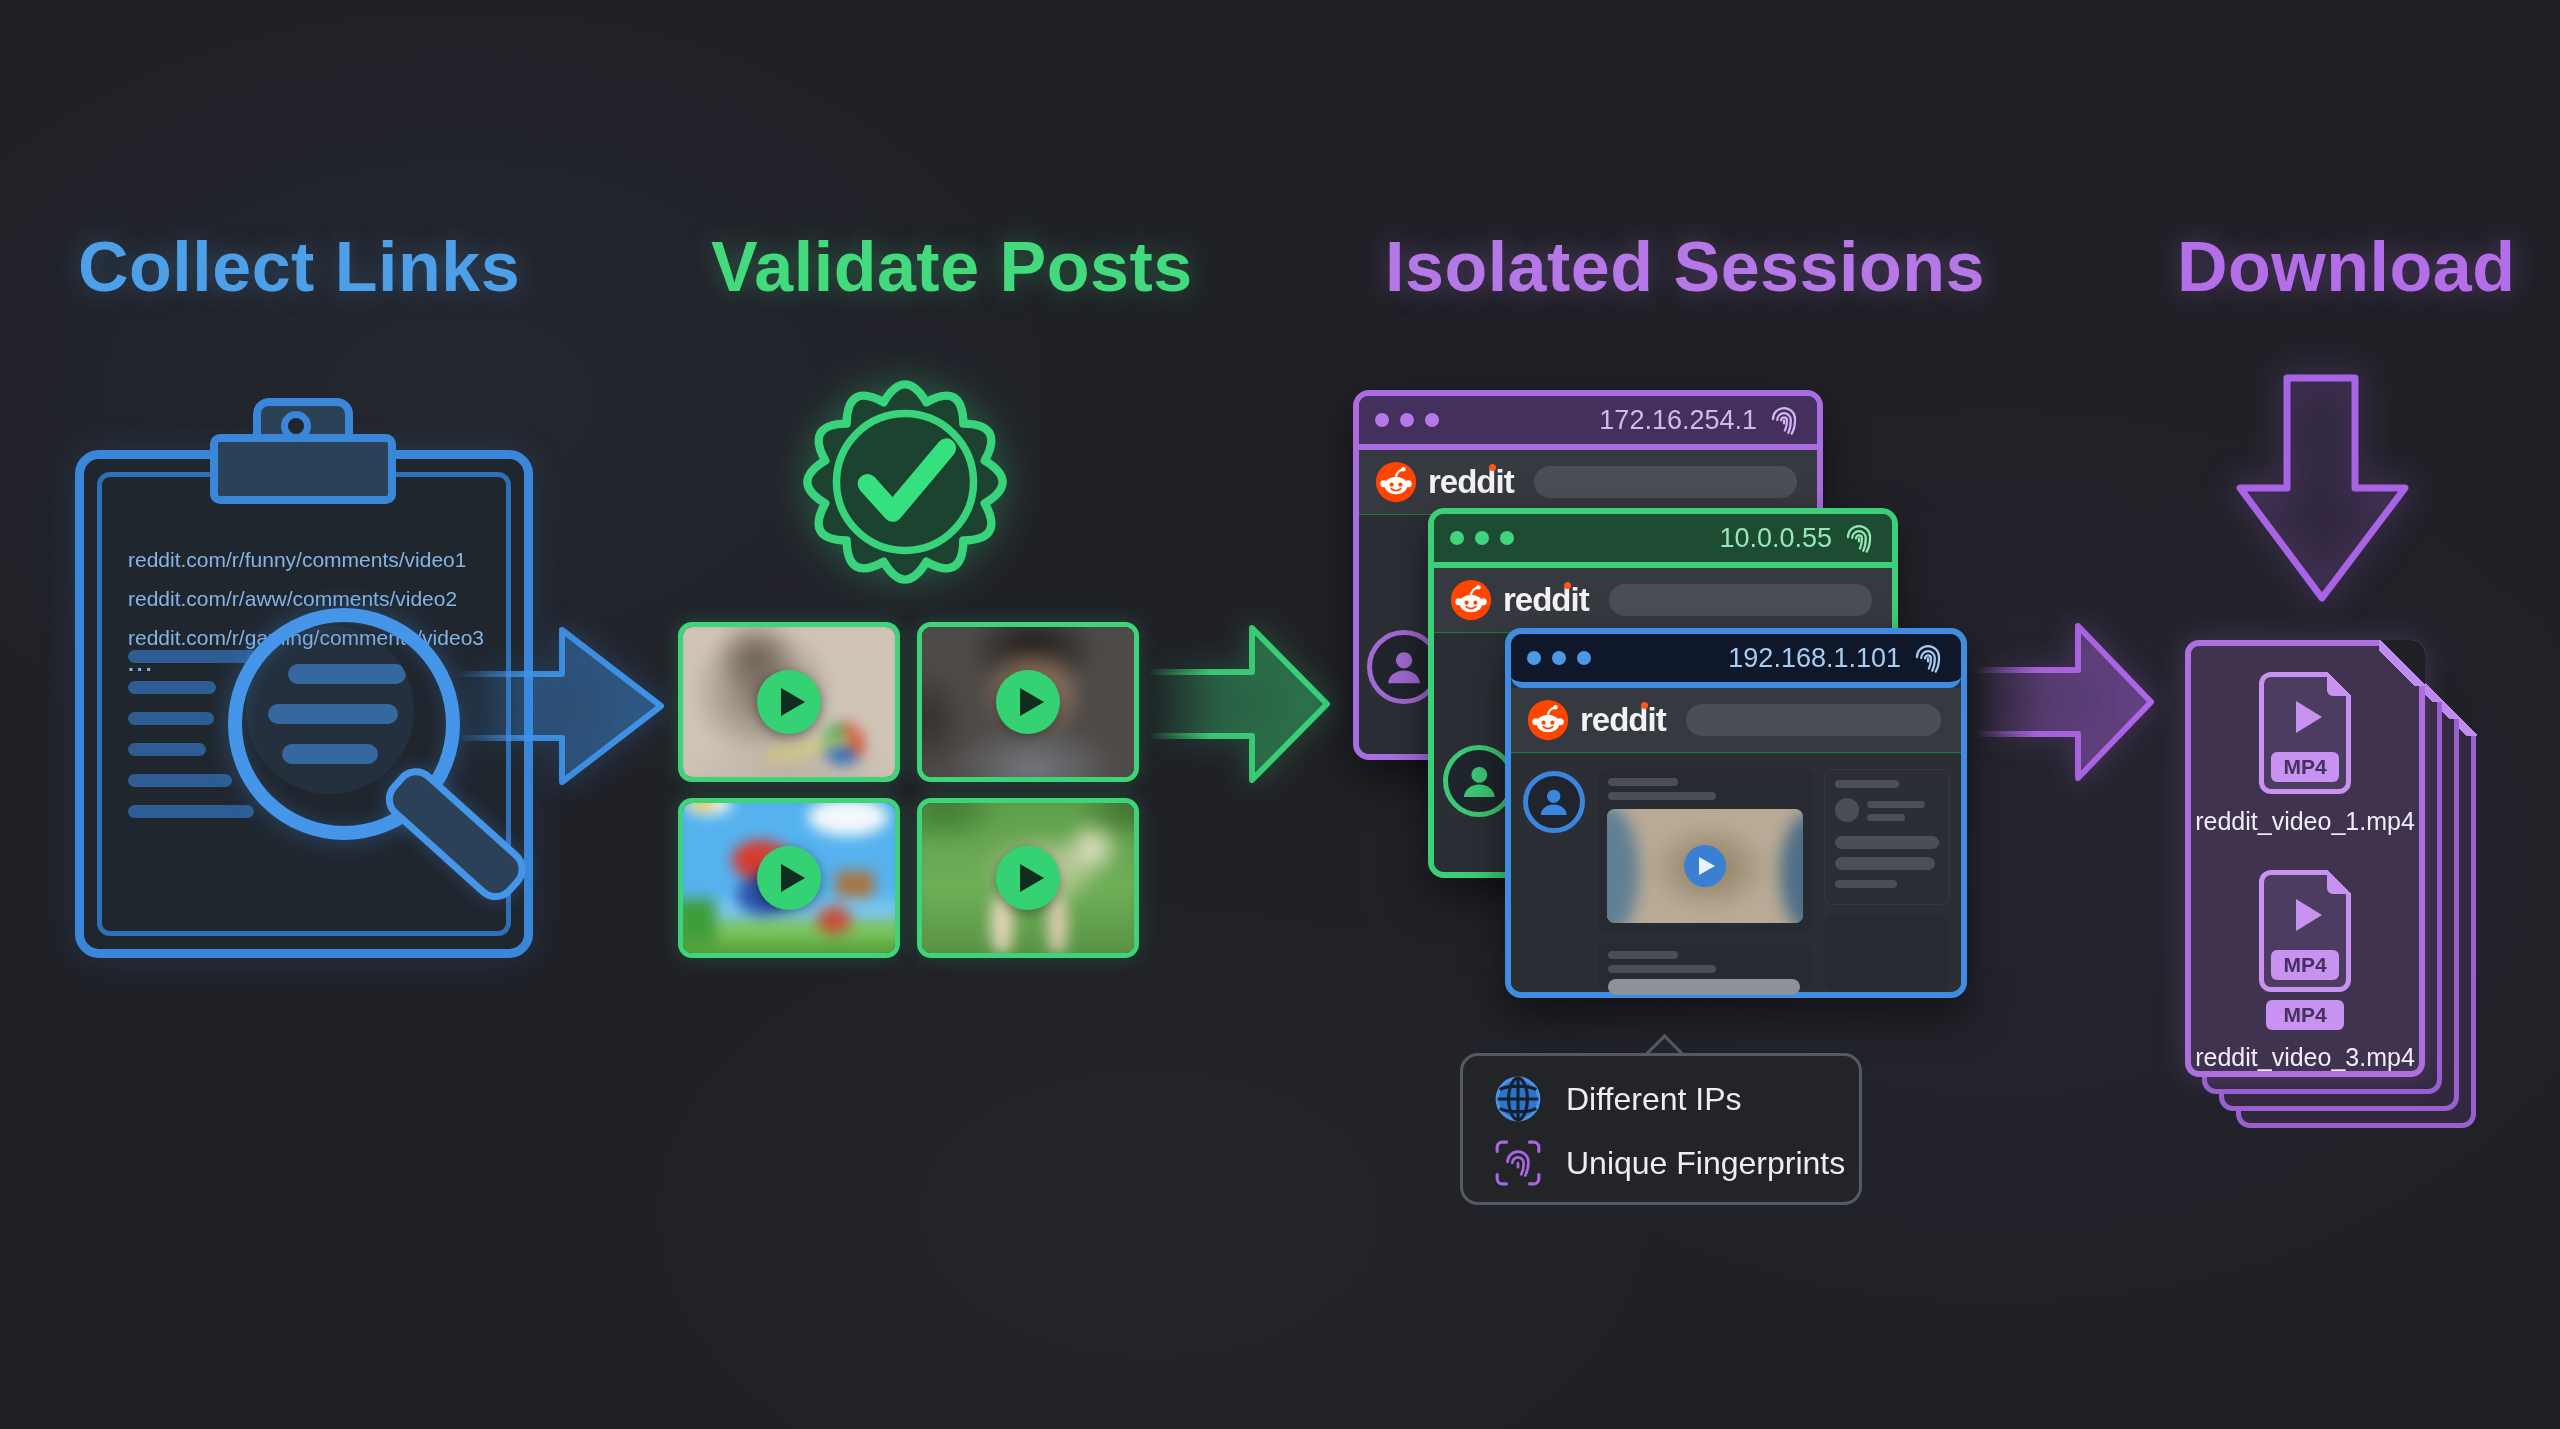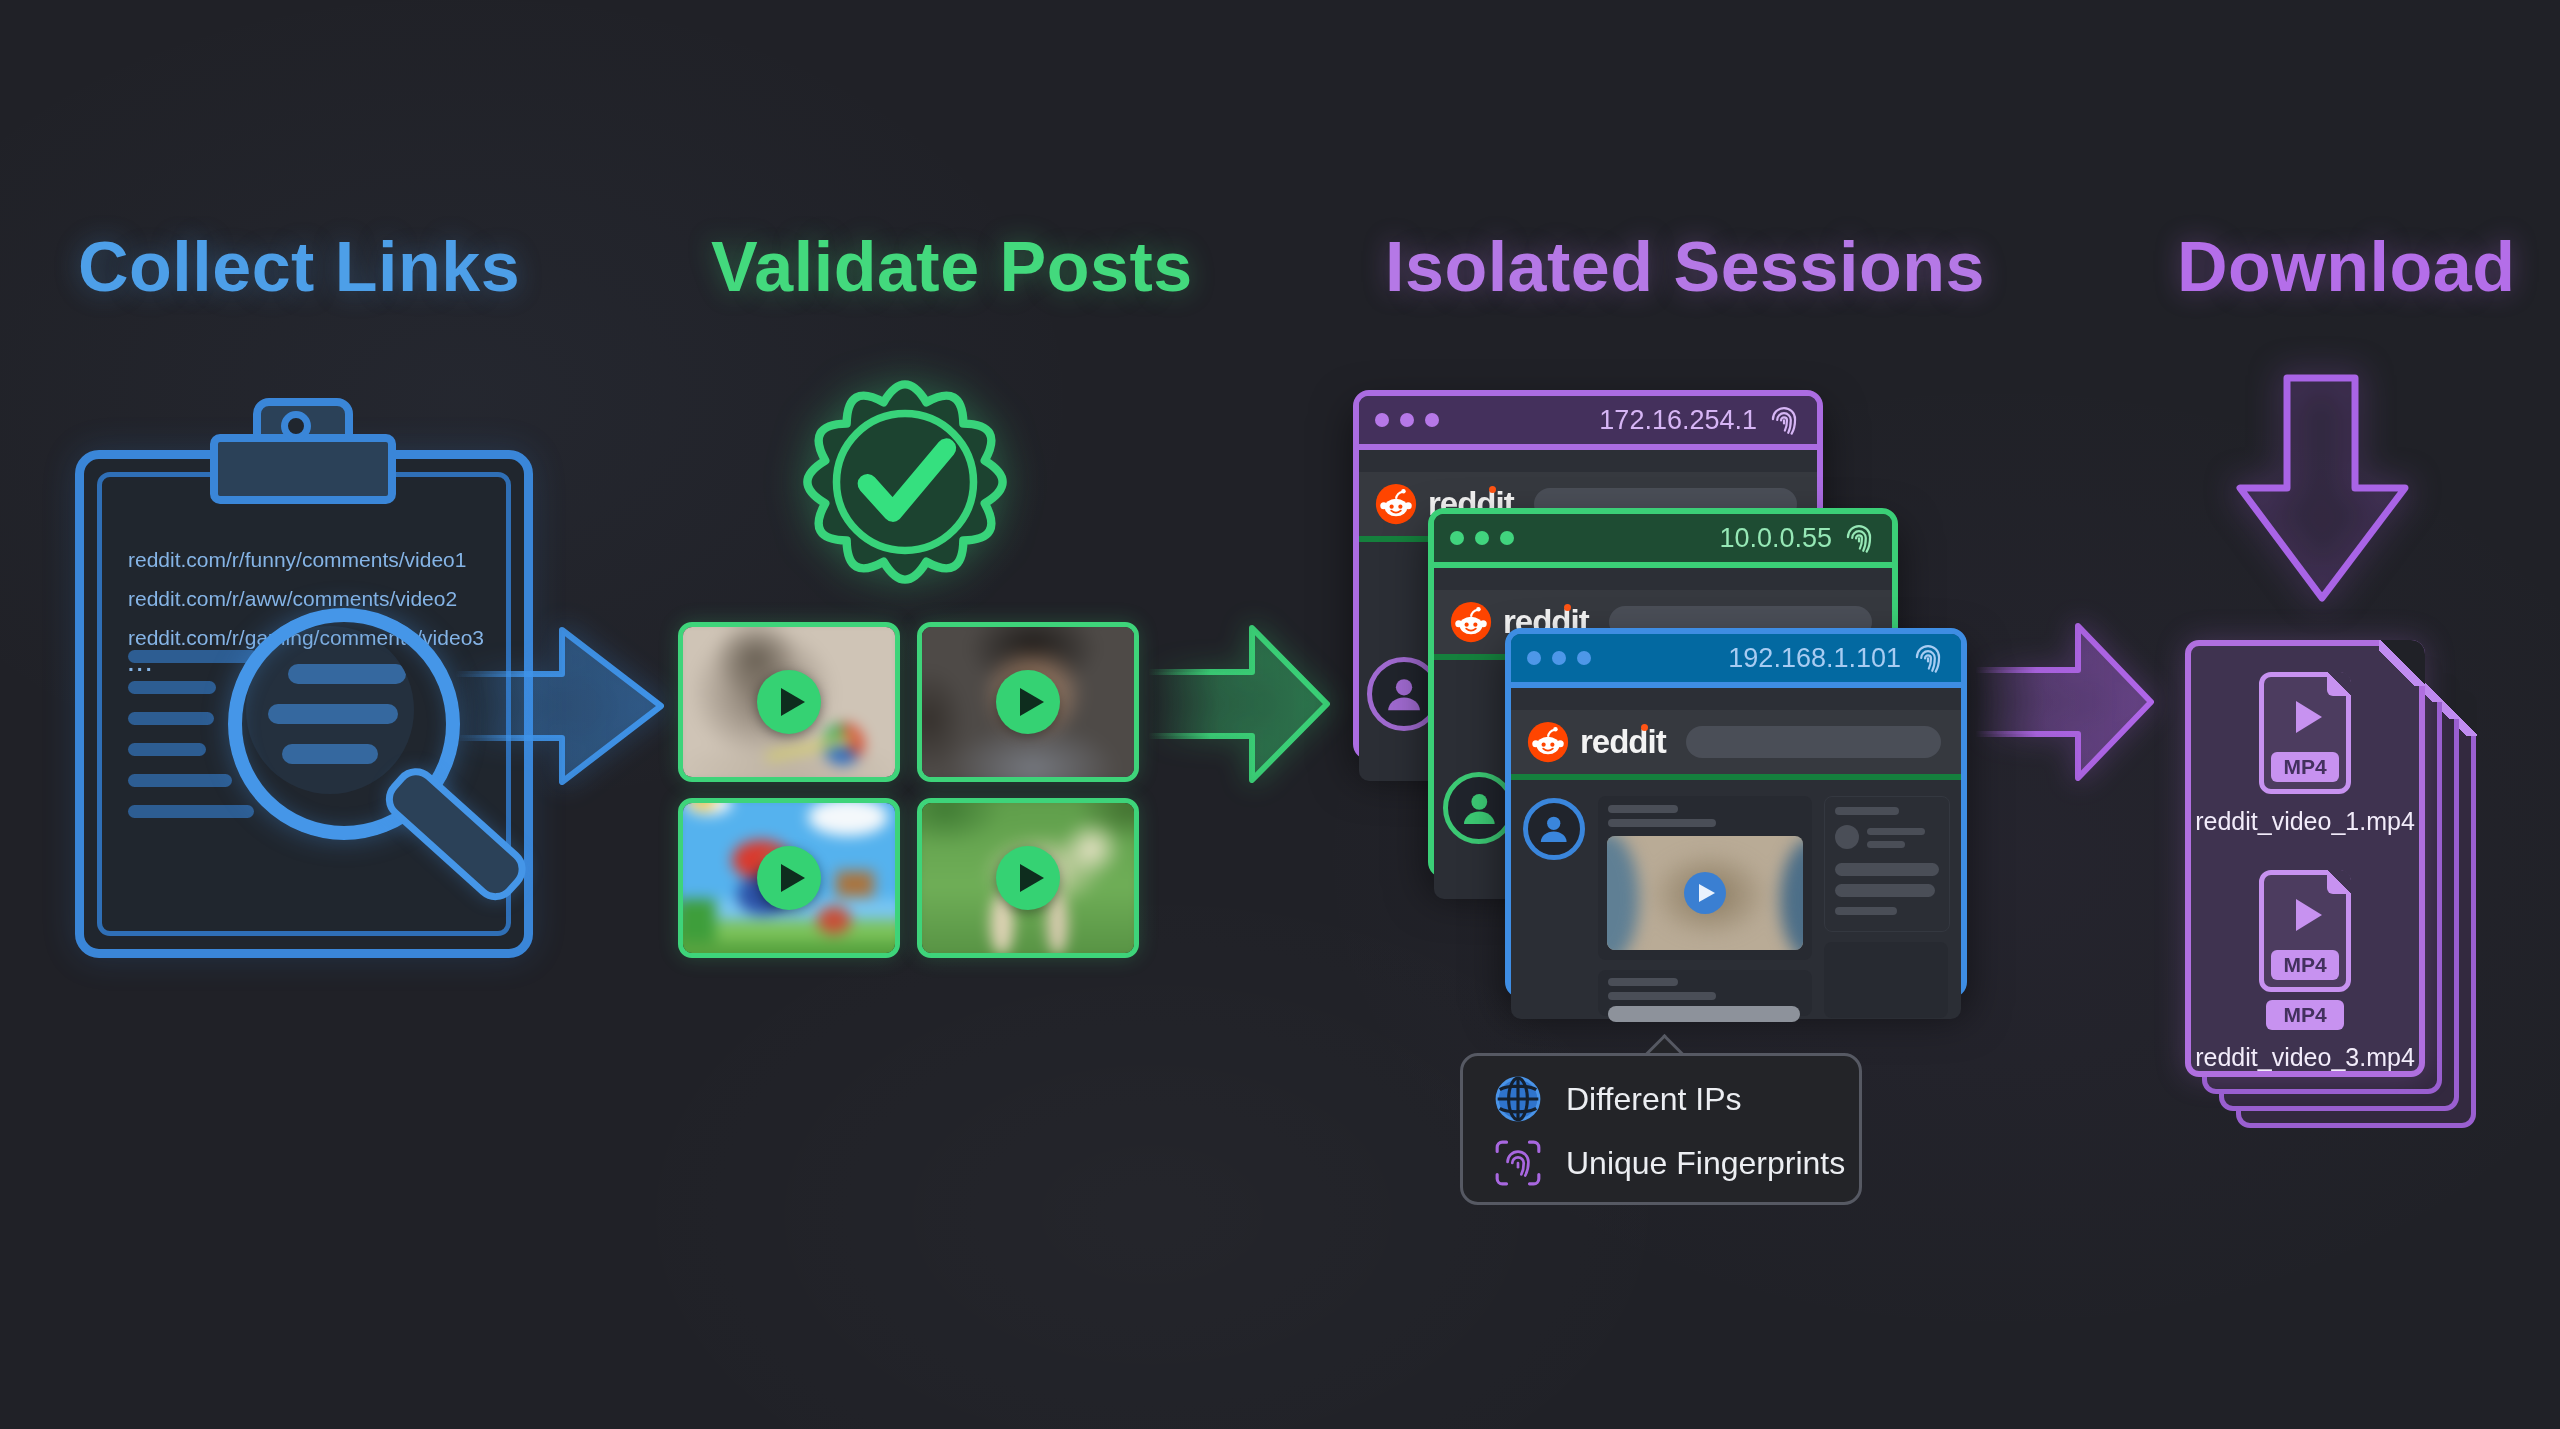--- a/index.html
+++ b/index.html
@@ -50,38 +50,38 @@
   .play::after{content:"";border-left:24px solid #0e2d1e;border-top:14px solid transparent;border-bottom:14px solid transparent;margin-left:7px;}
 
   
   .bwin{position:absolute;width:470px;height:370px;box-sizing:border-box;border:6px solid;border-radius:16px;
     background:#2c2f36;box-shadow:0 18px 40px rgba(0,0,0,.5);}
   .tb{height:48px;display:flex;align-items:center;padding:0 16px;border-radius:9px 9px 0 0;border-bottom:6px solid;box-sizing:content-box;text-align:right;}
   .dots{display:flex;gap:11px;}
   .dots i{width:14px;height:14px;border-radius:50%;display:block;}
   .ip{margin-left:auto;font-size:27px;display:flex;align-items:center;gap:10px;}
   .fp-svg{width:34px;height:34px;}
-  .reddit-row{height:64px;background:#36393f;display:flex;align-items:center;padding:0 16px;border-bottom:6px solid #15803d;margin-top:22px;}
+  .reddit-row{height:64px;background:#36393f;display:flex;align-items:center;padding:0 16px;border-bottom:1px solid #15803d;}
   .r-word{font-size:33px;font-weight:700;color:#f3f3f3;letter-spacing:-1px;margin-left:11px;position:relative;}
   .r-word::after{content:"";position:absolute;left:71.5%;top:1px;width:7px;height:7px;border-radius:50%;background:#ff5414;}
   .search-pill{flex:1;height:32px;margin-left:20px;margin-right:4px;border-radius:16px;background:#4a4e57;}
   .win-body{position:relative;height:calc(100% - 119px);background:#2b2e35;border-radius:0 0 10px 10px;}
   .avatar{position:absolute;border-radius:50%;background:#20242c;border:5px solid;box-sizing:border-box;
     display:flex;align-items:center;justify-content:center;}
   .avatar svg{width:72%;height:72%;}
   .win-purple{left:1353px;top:390px;border-color:#ab6ce2;z-index:1;}
   .win-purple .tb{background:#44305c;border-color:#ab6ce2;}
   .win-purple .dots i{background:#b678e8;}
   .win-purple .ip{color:#d6b5f5;}
   .win-green{left:1428px;top:508px;border-color:#3bcf77;z-index:2;}
   .win-green .tb{background:#1e4c33;border-color:#3bcf77;}
   .win-green .dots i{background:#41d47e;}
   .win-green .ip{color:#96e8b6;}
   .win-blue{left:1505px;top:628px;width:462px;border-color:#3e8de3;z-index:3;}
-  .win-blue .tb{background:#0369a1;border-color:#3e8de3;}
+  .win-blue .tb{background:#0f172a;border-color:#3e8de3;border-radius:12px;}
   .win-blue .dots i{background:#4e97e8;}
   .win-blue .ip{color:#a8ccf2;}
   .sk{position:absolute;border-radius:5px;background:#4a4e57;}
   .card{position:absolute;background:#272a31;border-radius:8px;}
   .vplay{position:absolute;left:50%;top:50%;width:42px;height:42px;margin:-21px 0 0 -21px;border-radius:50%;
     background:#3a7fd2;display:flex;align-items:center;justify-content:center;}
   .vplay::after{content:"";border-left:16px solid #eaf2fd;border-top:9px solid transparent;border-bottom:9px solid transparent;margin-left:4px;}
 
   
   .callout{left:1460px;top:1053px;width:402px;height:152px;box-sizing:border-box;border:3px solid #565963;border-radius:18px;

